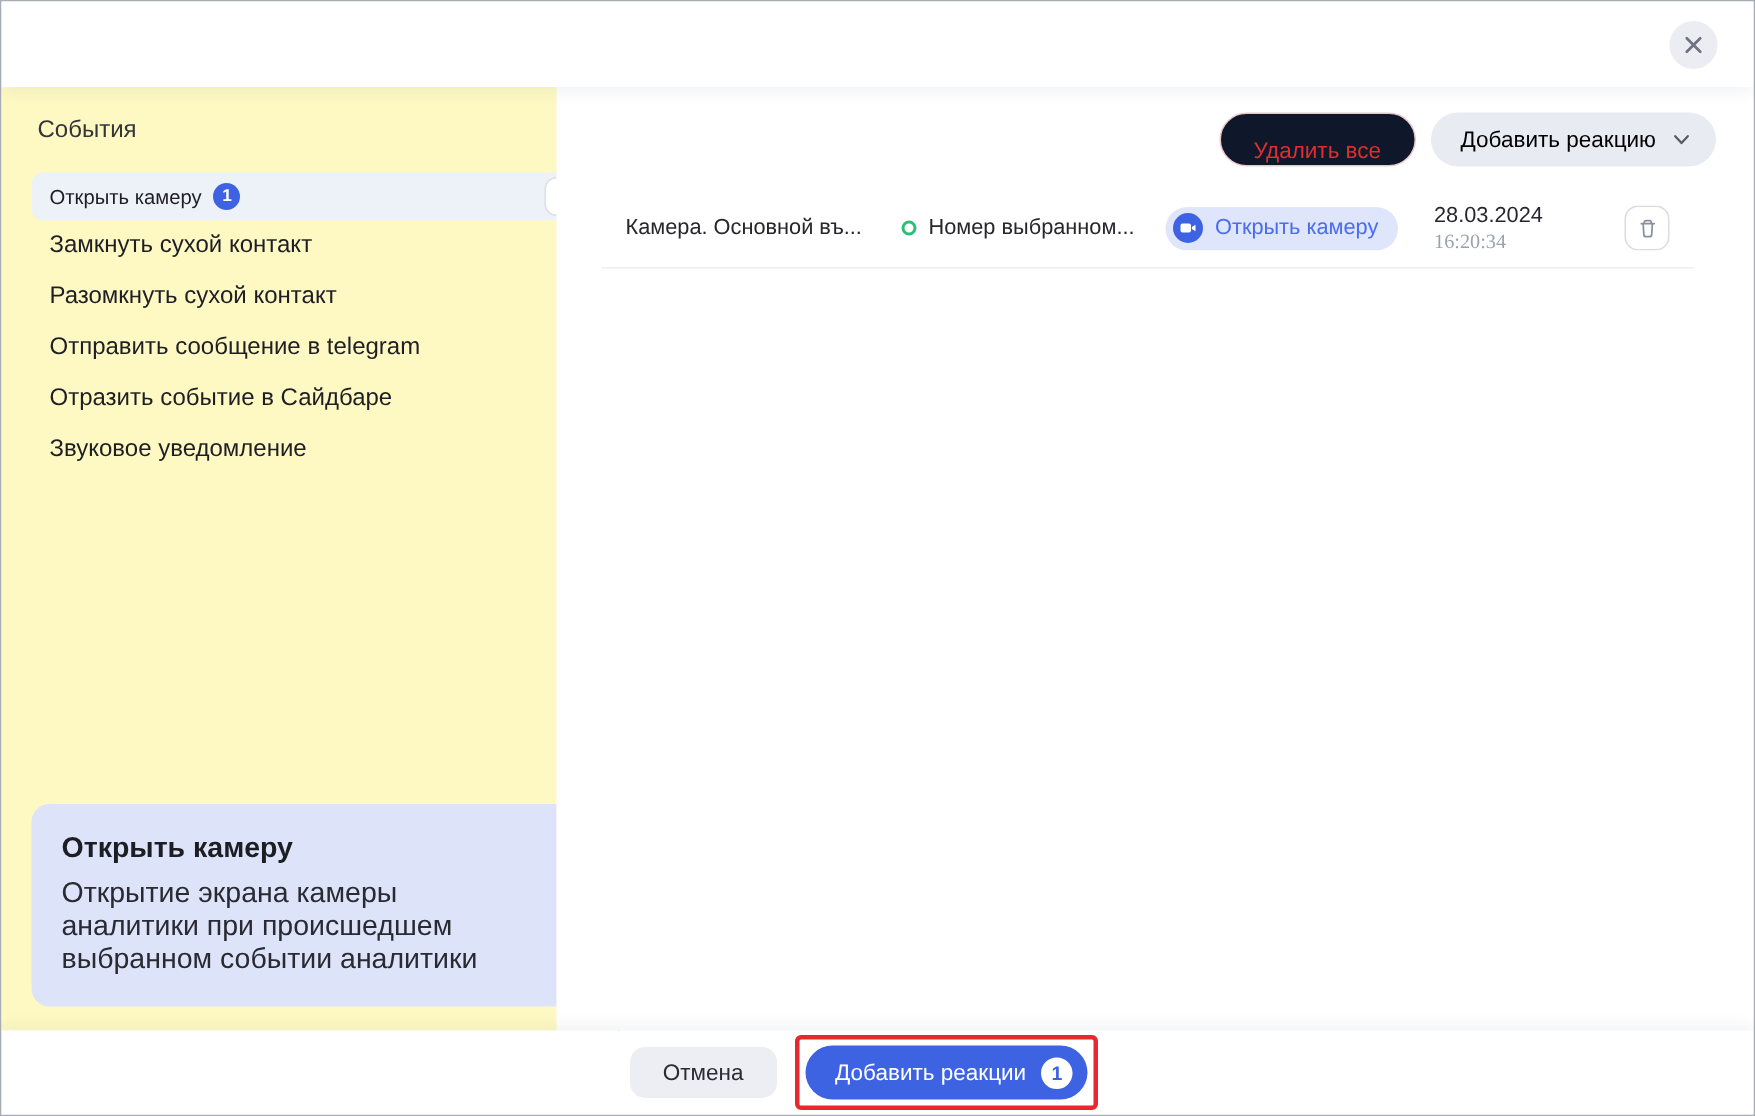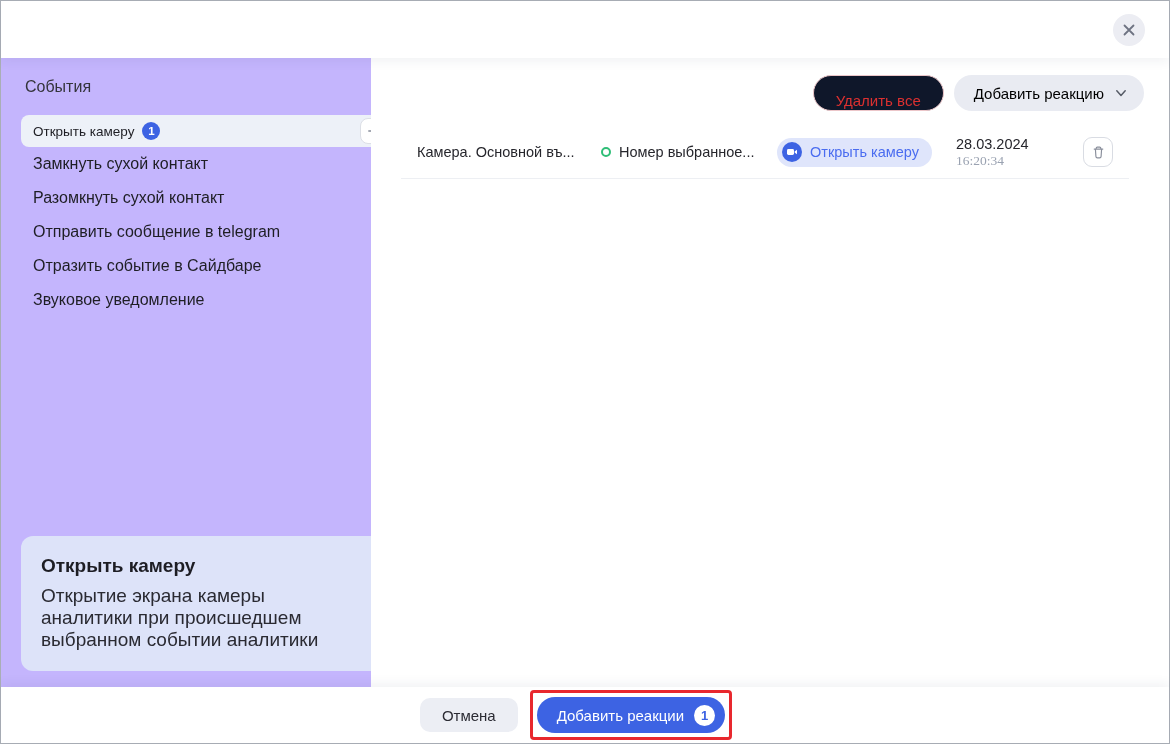--- a/index.html
+++ b/index.html
@@ -21,21 +21,21 @@
   }
   .dlg-title{ font-size:17px; font-weight:700; color:#232329; letter-spacing:.1px;}
   .close-btn{
     margin-left:auto; width:32px; height:32px; border-radius:50%;
     background:#ecedf3; border:none; display:flex; align-items:center; justify-content:center;
     cursor:pointer;
   }
   
   .sidebar{
     position:absolute; left:0; top:57px; width:412px; bottom:56px;
-    background:#c4b5fd; border-right:4px solid #0ea5e9;
+    background:#fef9c3; border-right:1px solid #0ea5e9;
     padding:18px 18px 0 20px;
   }
   .sidebar-heading{ font-size:16px; color:#34343b; margin-left:4px; line-height:22px;}
   .event-item-selected{
     margin-top:17px; height:32px; background:#edf1f8; border-radius:8px;
     display:flex; align-items:center; padding:0 4px 0 12px; cursor:pointer;
   }
   .event-item-selected .lbl{ font-size:13.5px; color:#1e1e24;}
   .count-badge{
     margin-left:8px; min-width:18px; height:18px; border-radius:9px;
@@ -200,21 +200,21 @@
         </span>
       </button>
     </div>
 
     <div class="rtable">
 
       <div class="rtable-row">
         <div class="td">Камера. Основной въ...</div>
         <div class="td cell-event">
           <span class="green-ring"></span>
-          <span class="txt">Номер выбранное...</span>
+          <span class="txt">Номер выбранном...</span>
         </div>
         <div class="td cell-reaction">
           <span class="reaction-pill">
             <span class="cam">
               <svg width="12" height="12" viewBox="0 0 12 12">
                 <rect x="1" y="3" width="7" height="6" rx="1.4" fill="#fff"></rect>
                 <path d="M8.6 5.4 L11 3.8 V8.2 L8.6 6.6 Z" fill="#fff"></path>
               </svg>
             </span>
             <span class="txt">Открыть камеру</span>

